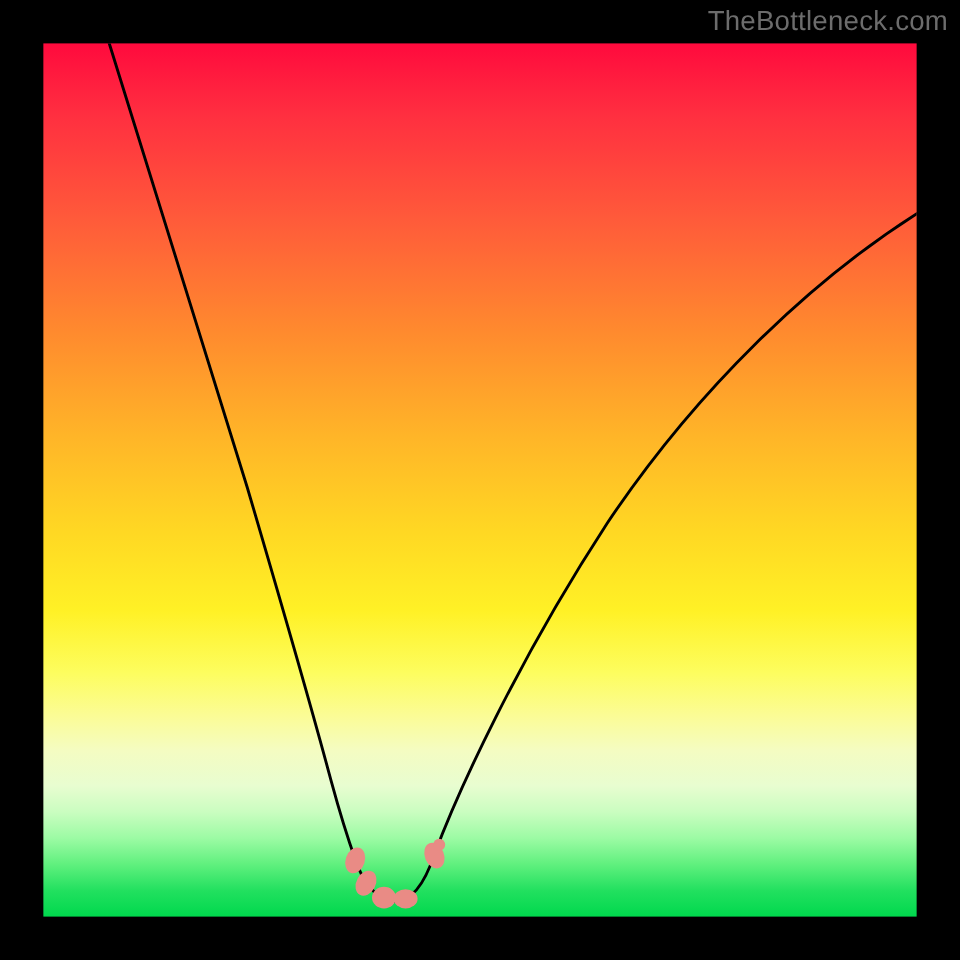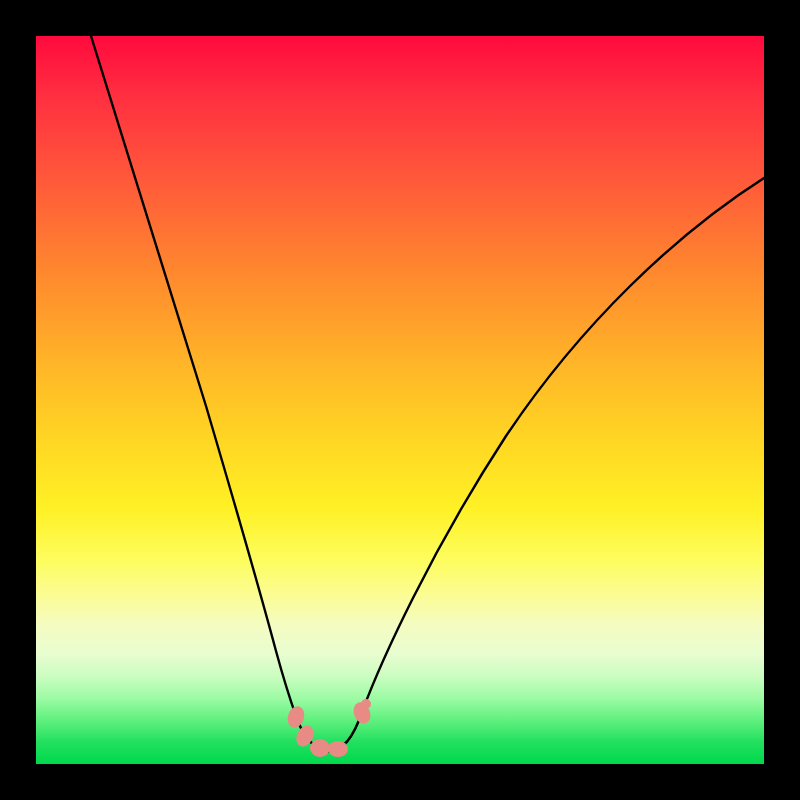--- a/index.html
+++ b/index.html
@@ -67,20 +67,21 @@
     font-size: 23px;
     font-weight: 400;
     color: #6c6c6c;
     letter-spacing: 0.2px;
   }
 </style>
 </head>
 <body>
 
 <div class="frame">
+  <div class="watermark">TheBottleneck.com</div>
 
   <div class="plot-area">
     <div class="gradient"></div>
 
     <svg class="curves" viewBox="0 0 728 728" preserveAspectRatio="none">
       <path d="M 55 0
                C 90 110, 130 240, 170 370
                C 195 455, 220 540, 240 615
                C 249 648, 255 666, 260 680" fill="none" stroke="#000" stroke-width="2.4" stroke-linecap="round"></path>
       <path d="M 260 680

